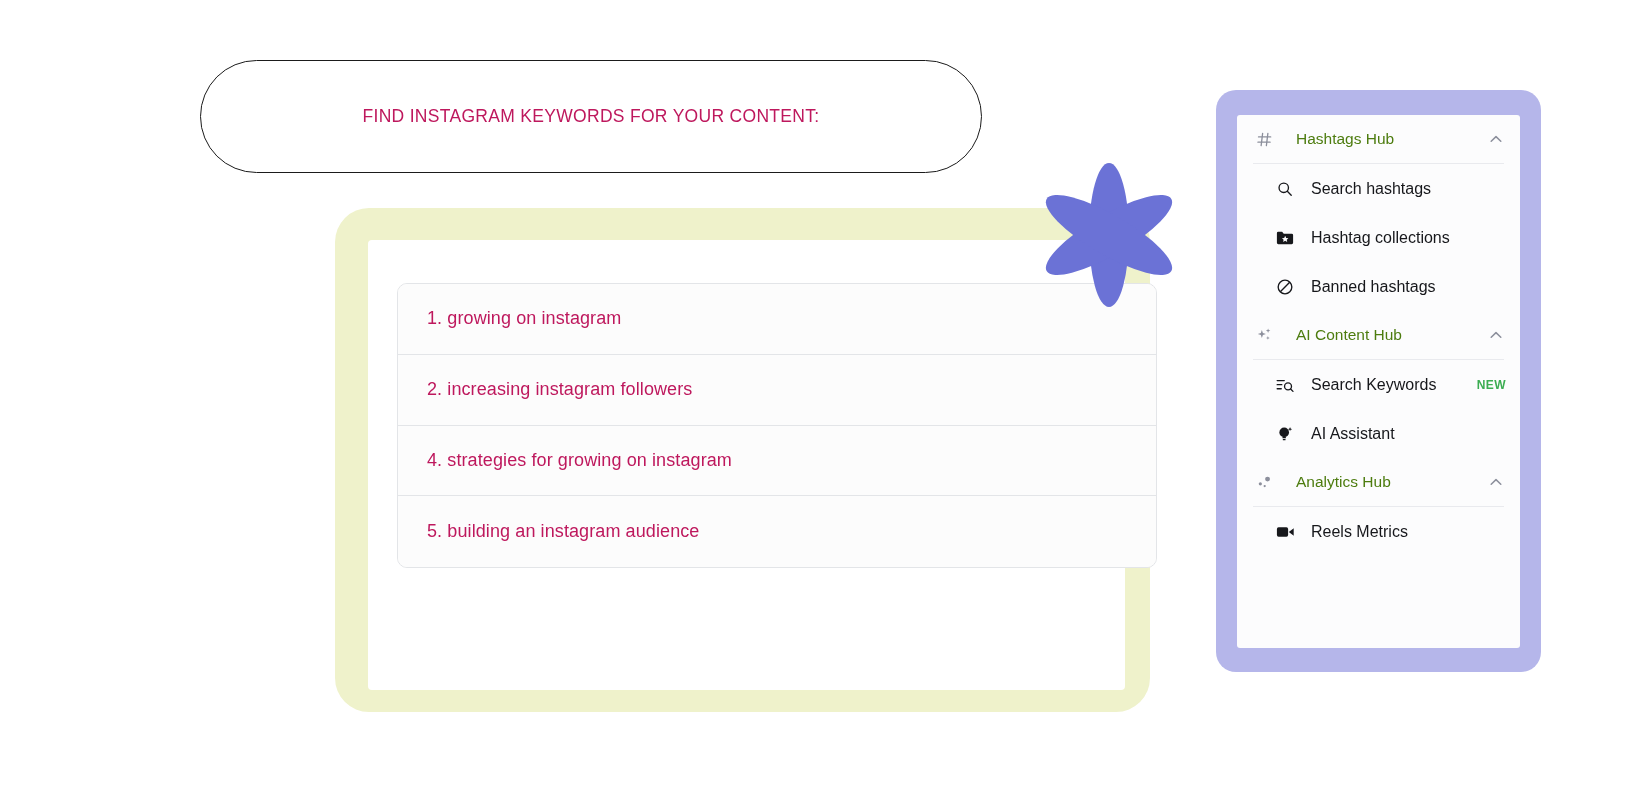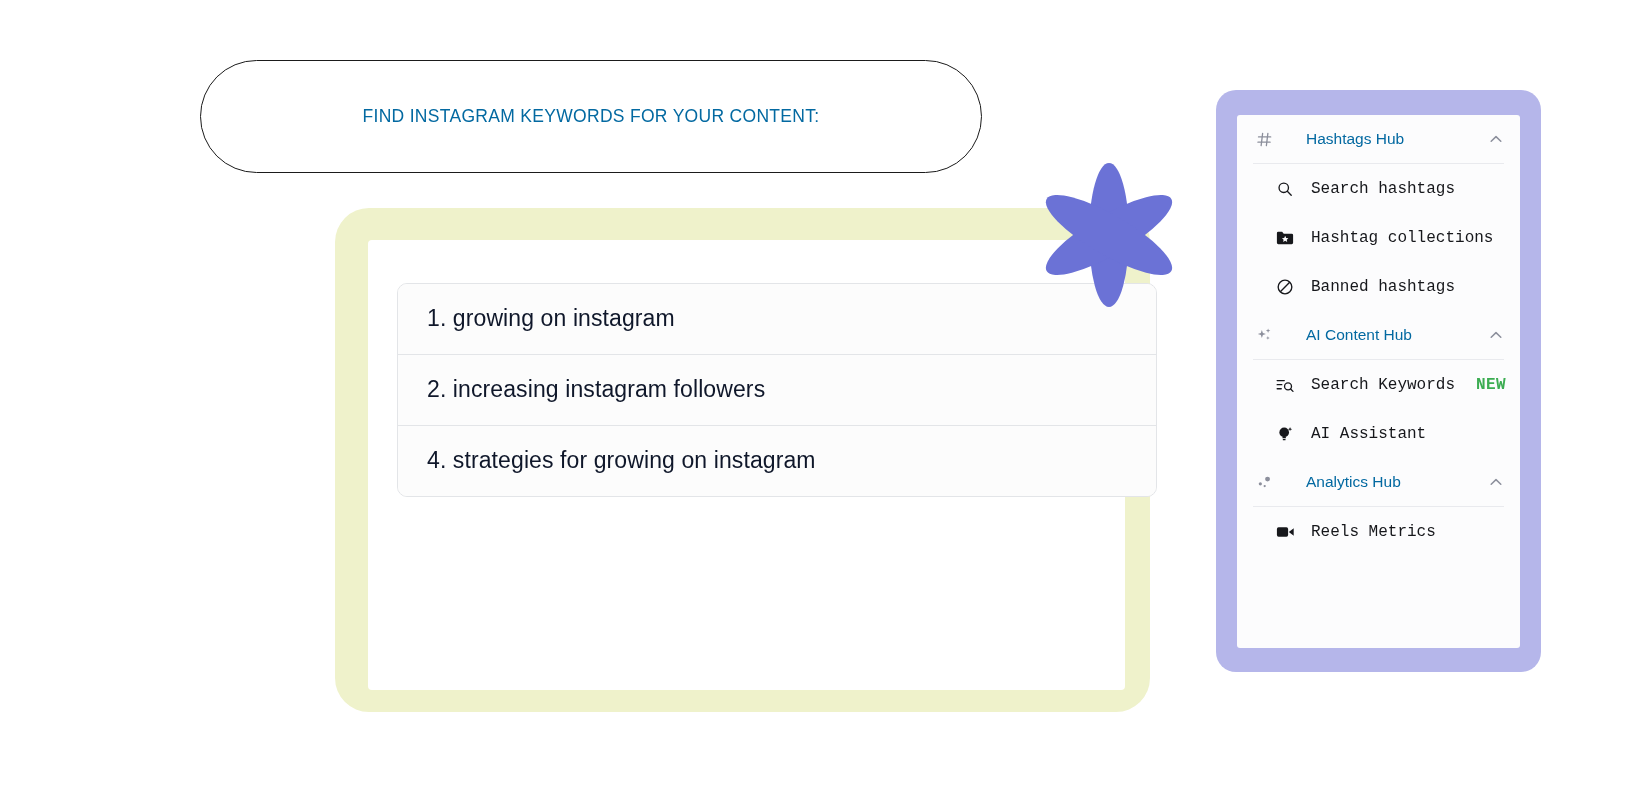--- a/index.html
+++ b/index.html
@@ -32,21 +32,21 @@
     position: absolute;
     left: 0;
     top: 0;
     width: 100%;
     height: 100%;
     display: flex;
     align-items: center;
     justify-content: center;
     font-size: 17.5px;
     letter-spacing: 0.3px;
-    color: #0369a1;
+    color: #be185d;
     text-transform: uppercase;
     white-space: nowrap;
   }
 
   
   #yellow-frame {
     position: absolute;
     left: 335px;
     top: 208px;
     width: 815px;
@@ -82,22 +82,22 @@
     align-items: center;
     padding-left: 29px;
     border-bottom: 1px solid #e3e5e8;
     box-sizing: border-box;
     background: #fcfcfc;
   }
   .keyword-row:last-child {
     border-bottom: none;
   }
   .keyword-text {
-    font-size: 23px;
-    color: #0f172a;
+    font-size: 18px;
+    color: #be185d;
     font-weight: 400;
     white-space: nowrap;
     letter-spacing: 0.1px;
   }
 
   
   #flower {
     position: absolute;
     left: 1014px;
     top: 140px;
@@ -138,23 +138,23 @@
   }
   .section-header .sec-icon {
     width: 20px;
     display: flex;
     align-items: center;
     justify-content: center;
     flex: 0 0 20px;
     color: #8c8f9c;
   }
   .section-header .sec-label {
-    margin-left: 32px;
+    margin-left: 22px;
     font-size: 15.5px;
-    color: #0369a1;
+    color: #4d7c0f;
     white-space: nowrap;
   }
   .section-header .chevron {
     position: absolute;
     right: 18px;
     top: 50%;
     transform: translateY(-50%);
     display: flex;
     align-items: center;
   }
@@ -164,21 +164,20 @@
     margin: 0 16px;
   }
 
   .nav-item {
     display: flex;
     align-items: center;
     height: 49px;
     padding: 0 16px 0 38px;
     box-sizing: border-box;
     position: relative;
-    font-family: Liberation Mono, monospace;
   }
   .nav-item .nav-icon {
     width: 20px;
     height: 20px;
     flex: 0 0 20px;
     display: flex;
     align-items: center;
     justify-content: center;
     color: #17181c;
   }
@@ -186,21 +185,21 @@
     margin-left: 16px;
     font-size: 16px;
     color: #16171b;
     white-space: nowrap;
   }
   .nav-item .badge-new {
     position: absolute;
     right: 14px;
     top: 50%;
     transform: translateY(-50%);
-    font-size: 16px;
+    font-size: 12px;
     font-weight: 700;
     letter-spacing: 0.4px;
     color: #3cad52;
   }
 </style>
 </head>
 <body>
 
 <div id="title-pill">
   <div id="title-text">FIND INSTAGRAM KEYWORDS FOR YOUR CONTENT:</div>
@@ -211,20 +210,23 @@
     <div id="keyword-list">
       <div class="keyword-row">
         <span class="keyword-text">1. growing on instagram</span>
       </div>
       <div class="keyword-row">
         <span class="keyword-text">2. increasing instagram followers</span>
       </div>
       <div class="keyword-row">
         <span class="keyword-text">4. strategies for growing on instagram</span>
       </div>
+      <div class="keyword-row">
+        <span class="keyword-text">5. building an instagram audience</span>
+      </div>
     </div>
   </div>
 </div>
 
 <svg id="flower" viewBox="0 0 190 190">
   <g fill="#6b72d6" transform="translate(95,95)">
     <ellipse rx="20" ry="72" cx="0" cy="0"></ellipse>
     <ellipse rx="20" ry="72" cx="0" cy="0" transform="rotate(60)"></ellipse>
     <ellipse rx="20" ry="72" cx="0" cy="0" transform="rotate(120)"></ellipse>
   </g>

